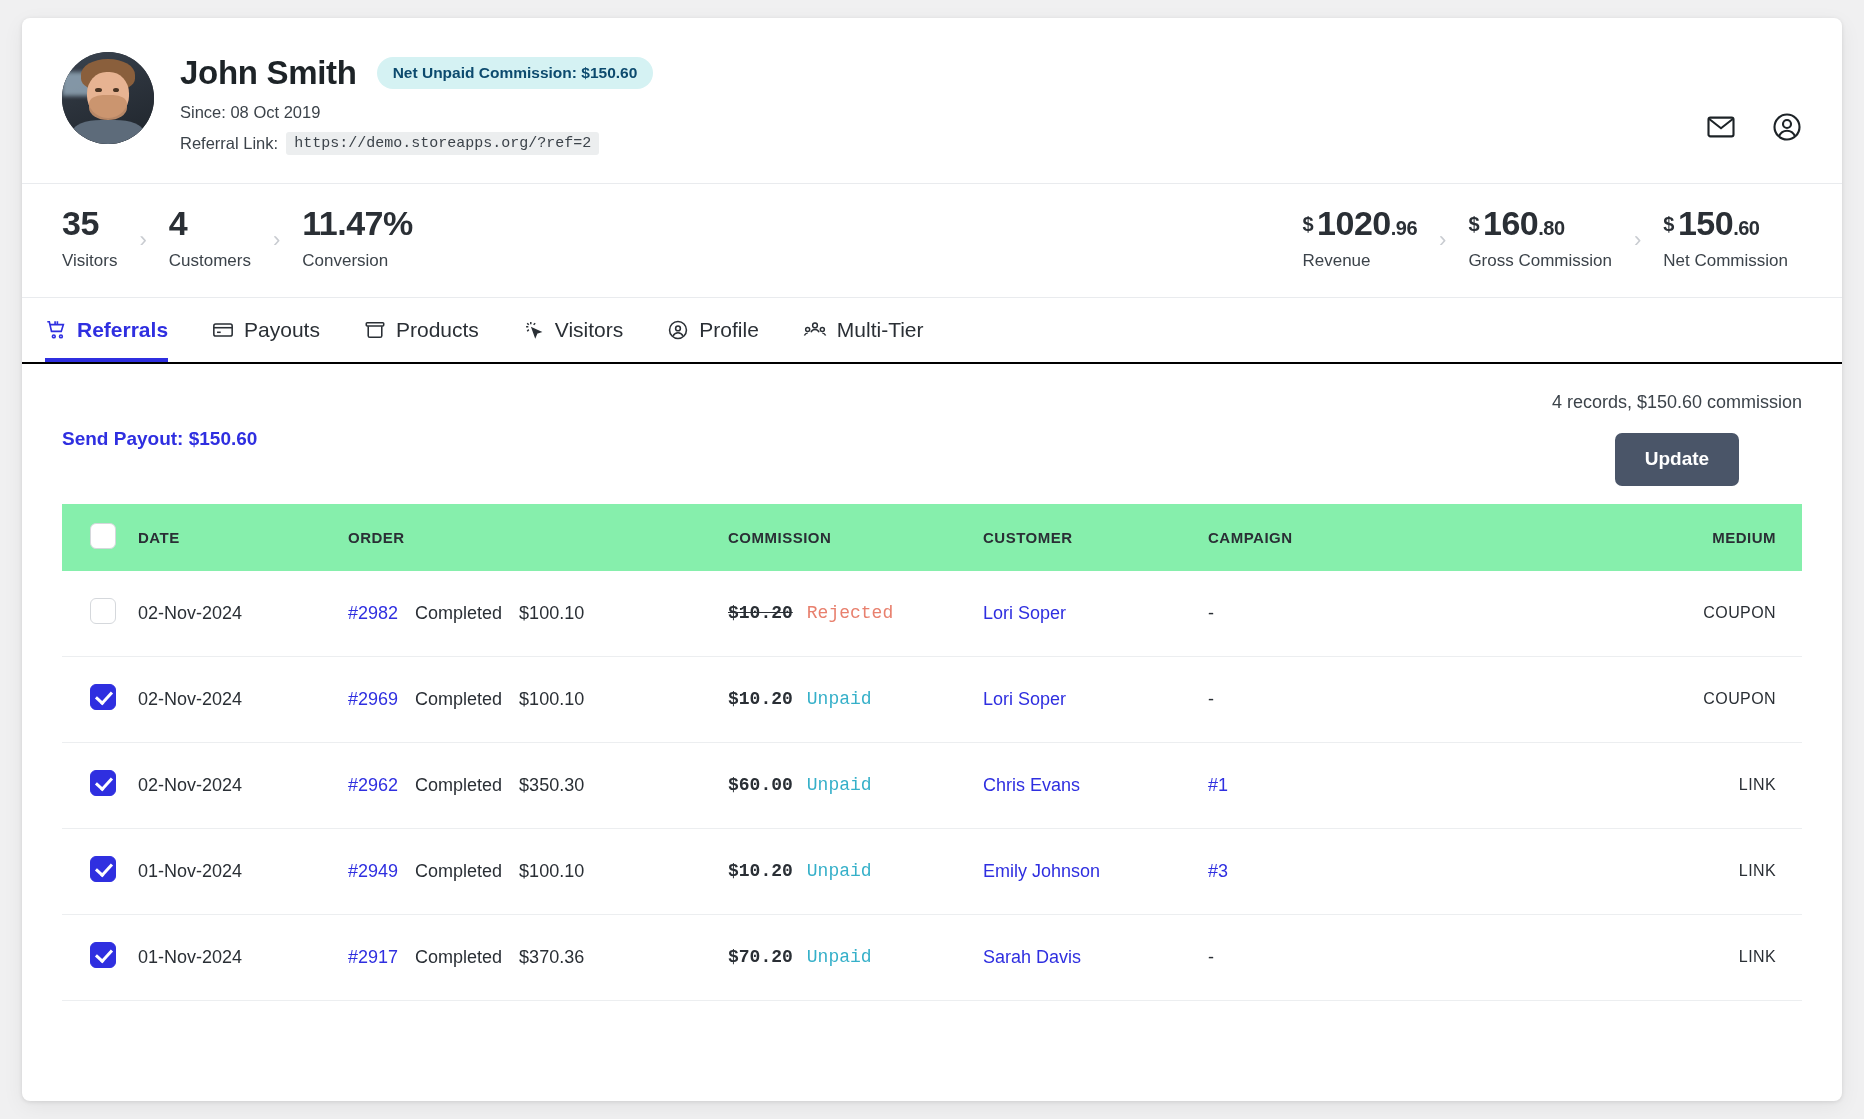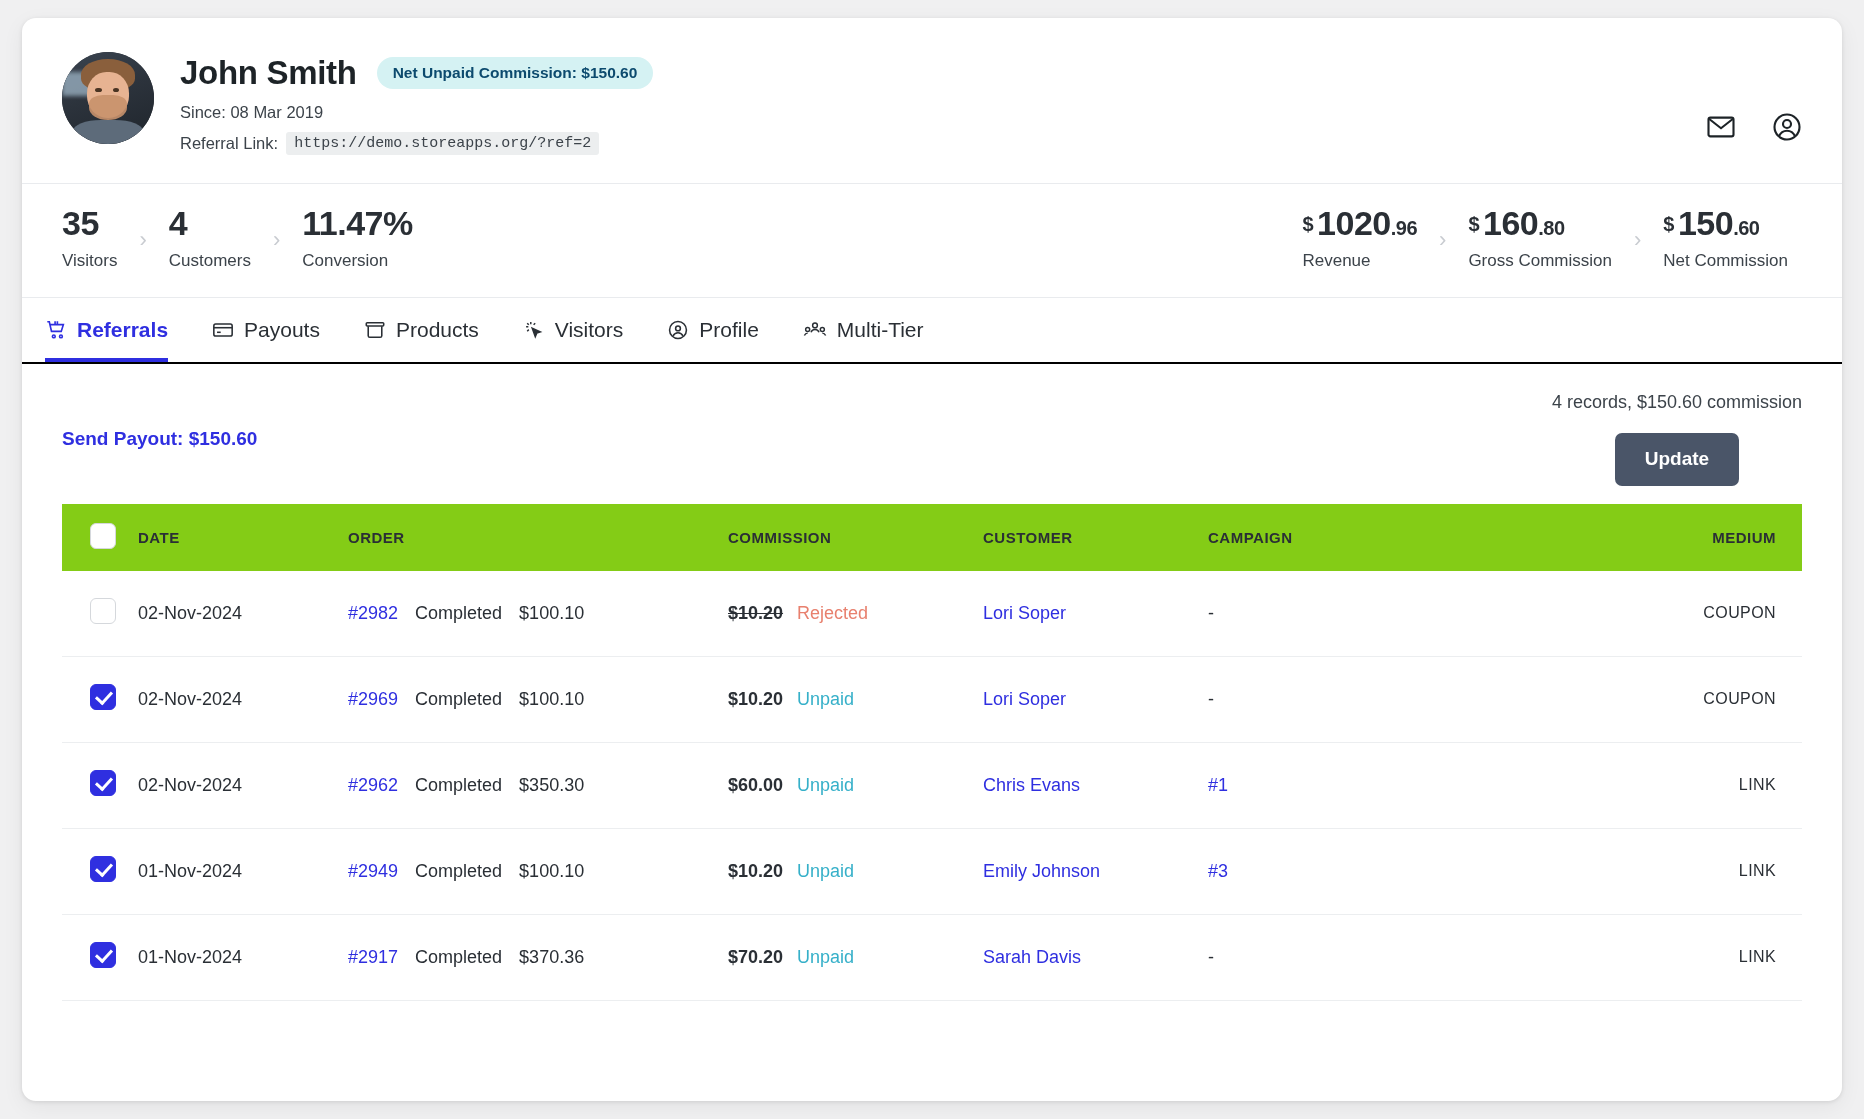--- a/index.html
+++ b/index.html
@@ -10,21 +10,21 @@
     -webkit-font-smoothing: antialiased;
   }
   .page {
     width: 1864px; height: 1119px;
     padding: 18px 22px;
     display: flex;
   }
   .card {
     flex: 1;
     background: #ffffff;
-    border-radius: 14px;
+    border-radius: 8px;
     box-shadow: 0 1px 4px rgba(0,0,0,0.10), 0 6px 22px rgba(0,0,0,0.06);
     overflow: hidden;
     display: flex;
     flex-direction: column;
   }
 
   
   .header {
     display: flex;
     align-items: flex-start;
@@ -182,21 +182,21 @@
     font-size: 19px; font-weight: 700;
     border: none; border-radius: 7px;
     padding: 0 30px; height: 53px;
     cursor: pointer;
     font-family: "Liberation Sans", sans-serif;
   }
 
   
   .table-wrap { padding: 0 40px 30px 40px; }
   table { width: 100%; border-collapse: collapse; table-layout: fixed; }
-  thead tr { background: #84cc16; }
+  thead tr { background: #86efac; }
   thead th {
     text-align: left;
     font-size: 15px; font-weight: 700; color: #2a2f35;
     letter-spacing: 0.5px;
     padding: 19px 0;
   }
   th.c-check { width: 76px; padding-left: 28px; }
   th.c-date { width: 210px; }
   th.c-order { width: 380px; }
   th.c-comm { width: 255px; }
@@ -226,21 +226,21 @@
     width: 7px; height: 13px;
     border: solid #fff; border-width: 0 3px 3px 0;
     transform: rotate(42deg);
   }
 
   .order-cell { display: flex; align-items: center; gap: 17px; }
   .order-id { color: #2f2fe0; }
   .order-status { color: #2a2f35; }
   .order-amt { color: #2a2f35; }
 
-  .comm-cell { display: flex; align-items: center; gap: 14px; }
+  .comm-cell { display: flex; align-items: center; gap: 14px; font-family: Liberation Mono, monospace; }
   .comm-amt { font-weight: 700; color: #2a2f35; }
   .comm-amt.struck { text-decoration: line-through; }
   .st-unpaid { color: #36b0c9; }
   .st-rejected { color: #e8806e; }
 
   .cust { color: #2f2fe0; }
   .camp { color: #2f2fe0; }
   .camp.none { color: #2a2f35; }
   .med { text-align: right; padding-right: 26px; font-size: 16px; color: #2a2f35; letter-spacing: 0.4px; }
 </style>
@@ -259,21 +259,21 @@
           <div class="eyeL"></div>
           <div class="eyeR"></div>
         <div class="beard"></div>
           <div class="body"></div>
       </div>
       <div class="head-info">
         <div class="name-row">
           <div class="name">John Smith</div>
           <div class="badge">Net Unpaid Commission: $150.60</div>
         </div>
-        <div class="since">Since: 08 Mar 2019</div>
+        <div class="since">Since: 08 Oct 2019</div>
         <div class="ref-row">
           <span>Referral Link:</span>
           <span class="ref-link">https://demo.storeapps.org/?ref=2</span>
         </div>
       </div>
       <div class="head-icons">
         <span>
           <svg width="30" height="30" viewBox="0 0 24 24" fill="none" stroke="#1d2327" stroke-width="1.7">
             <rect x="2" y="4.5" width="20" height="15" rx="1.5"></rect>
             <path d="M2.6 5.6 L12 13 L21.4 5.6"></path>

